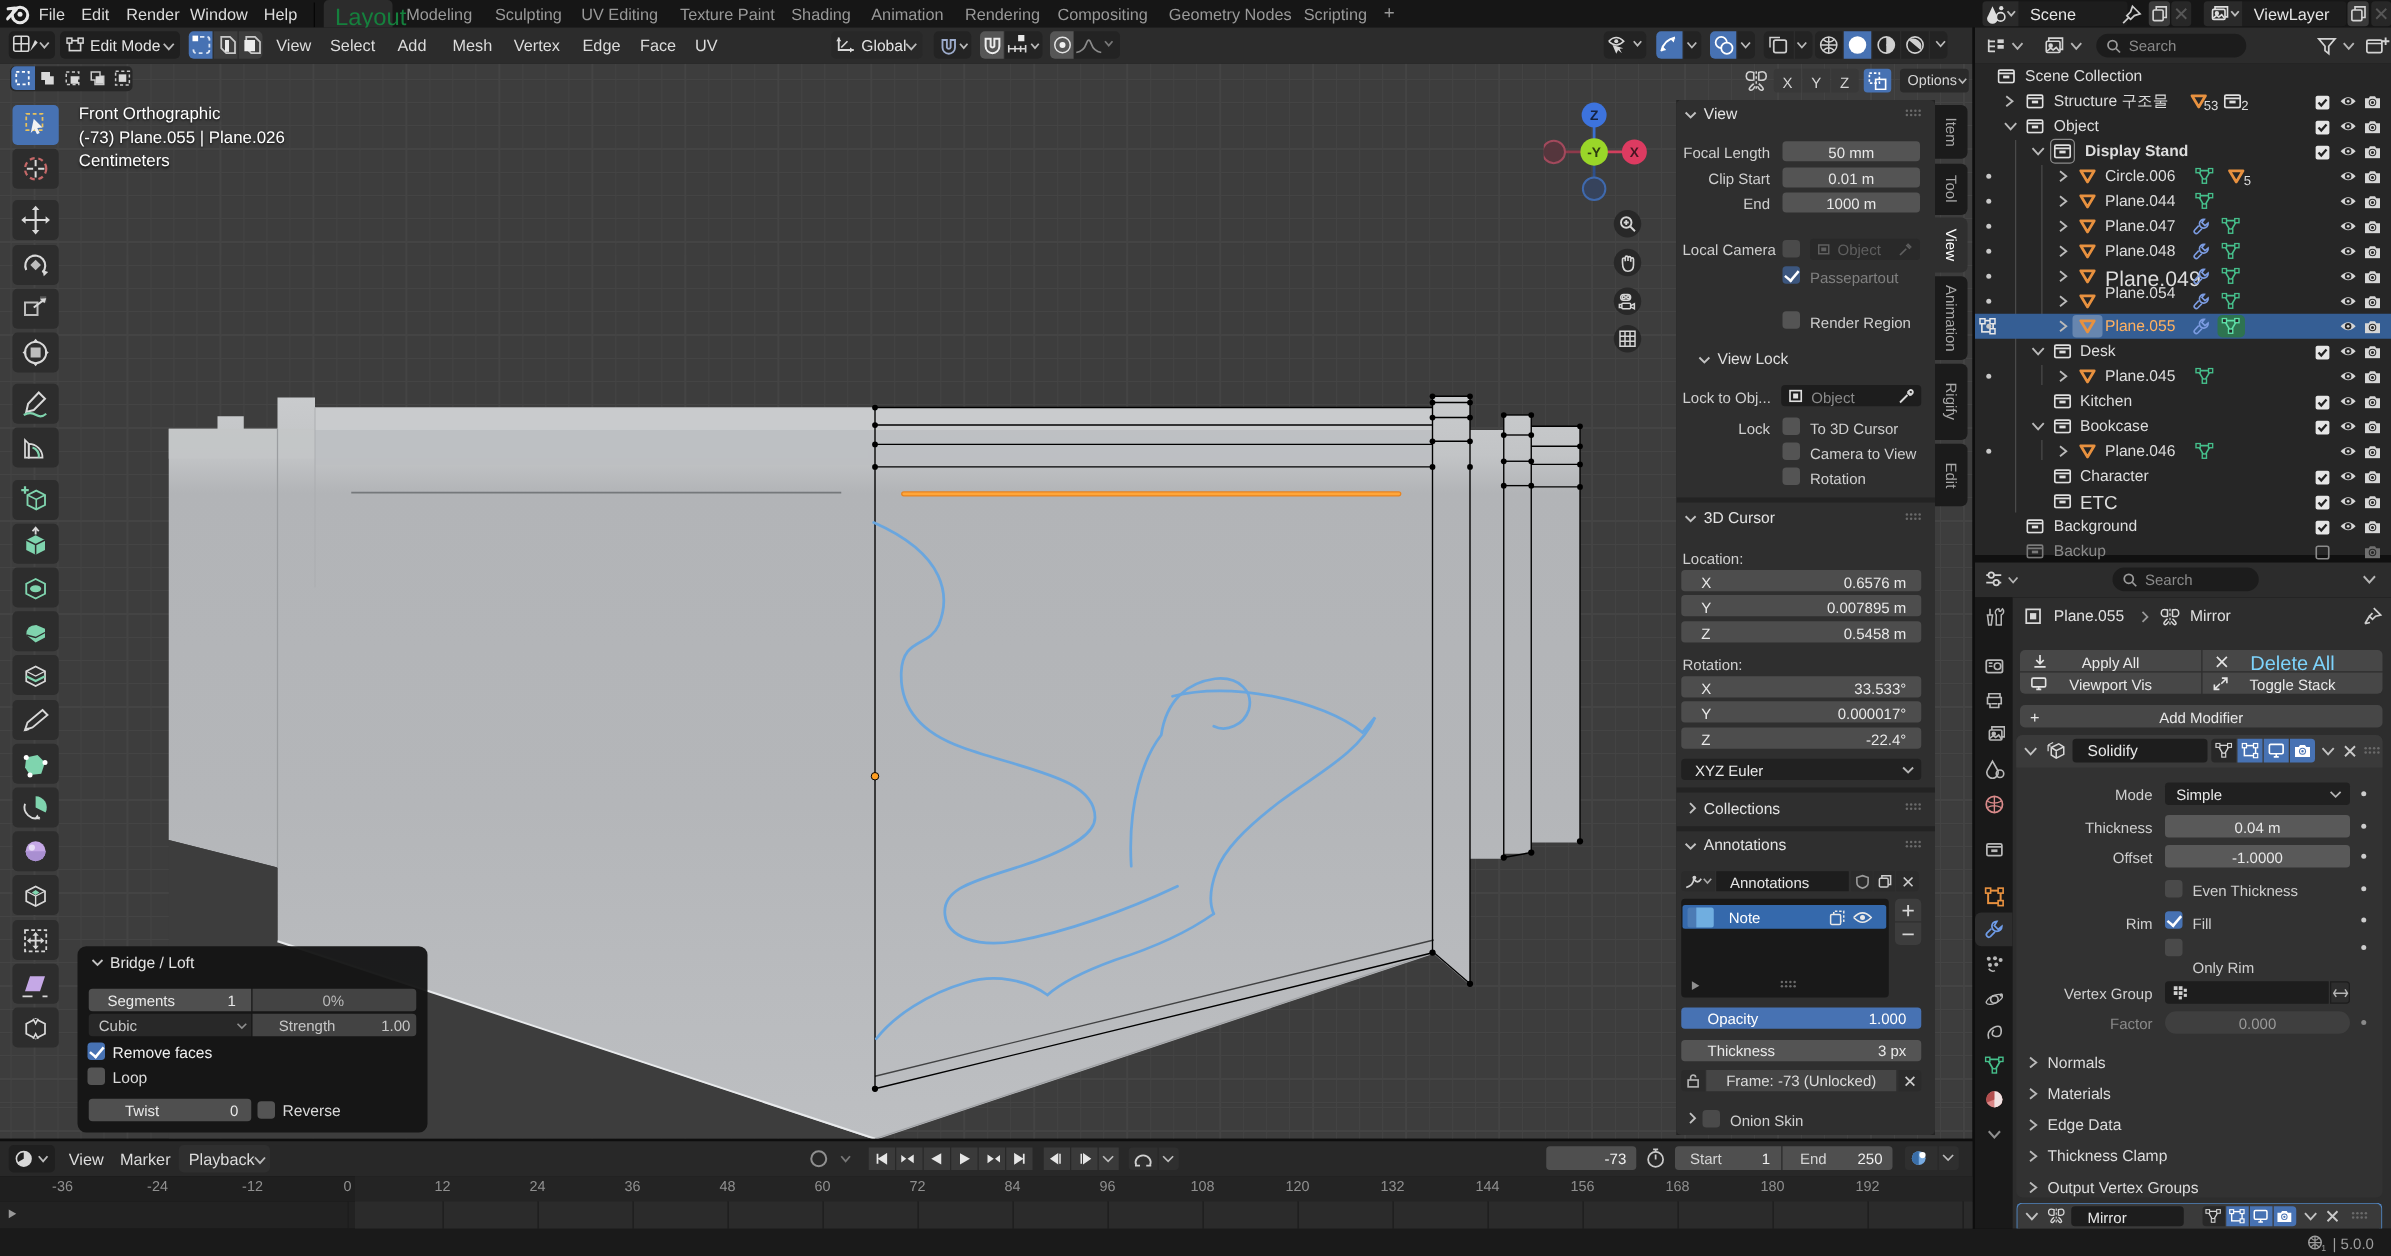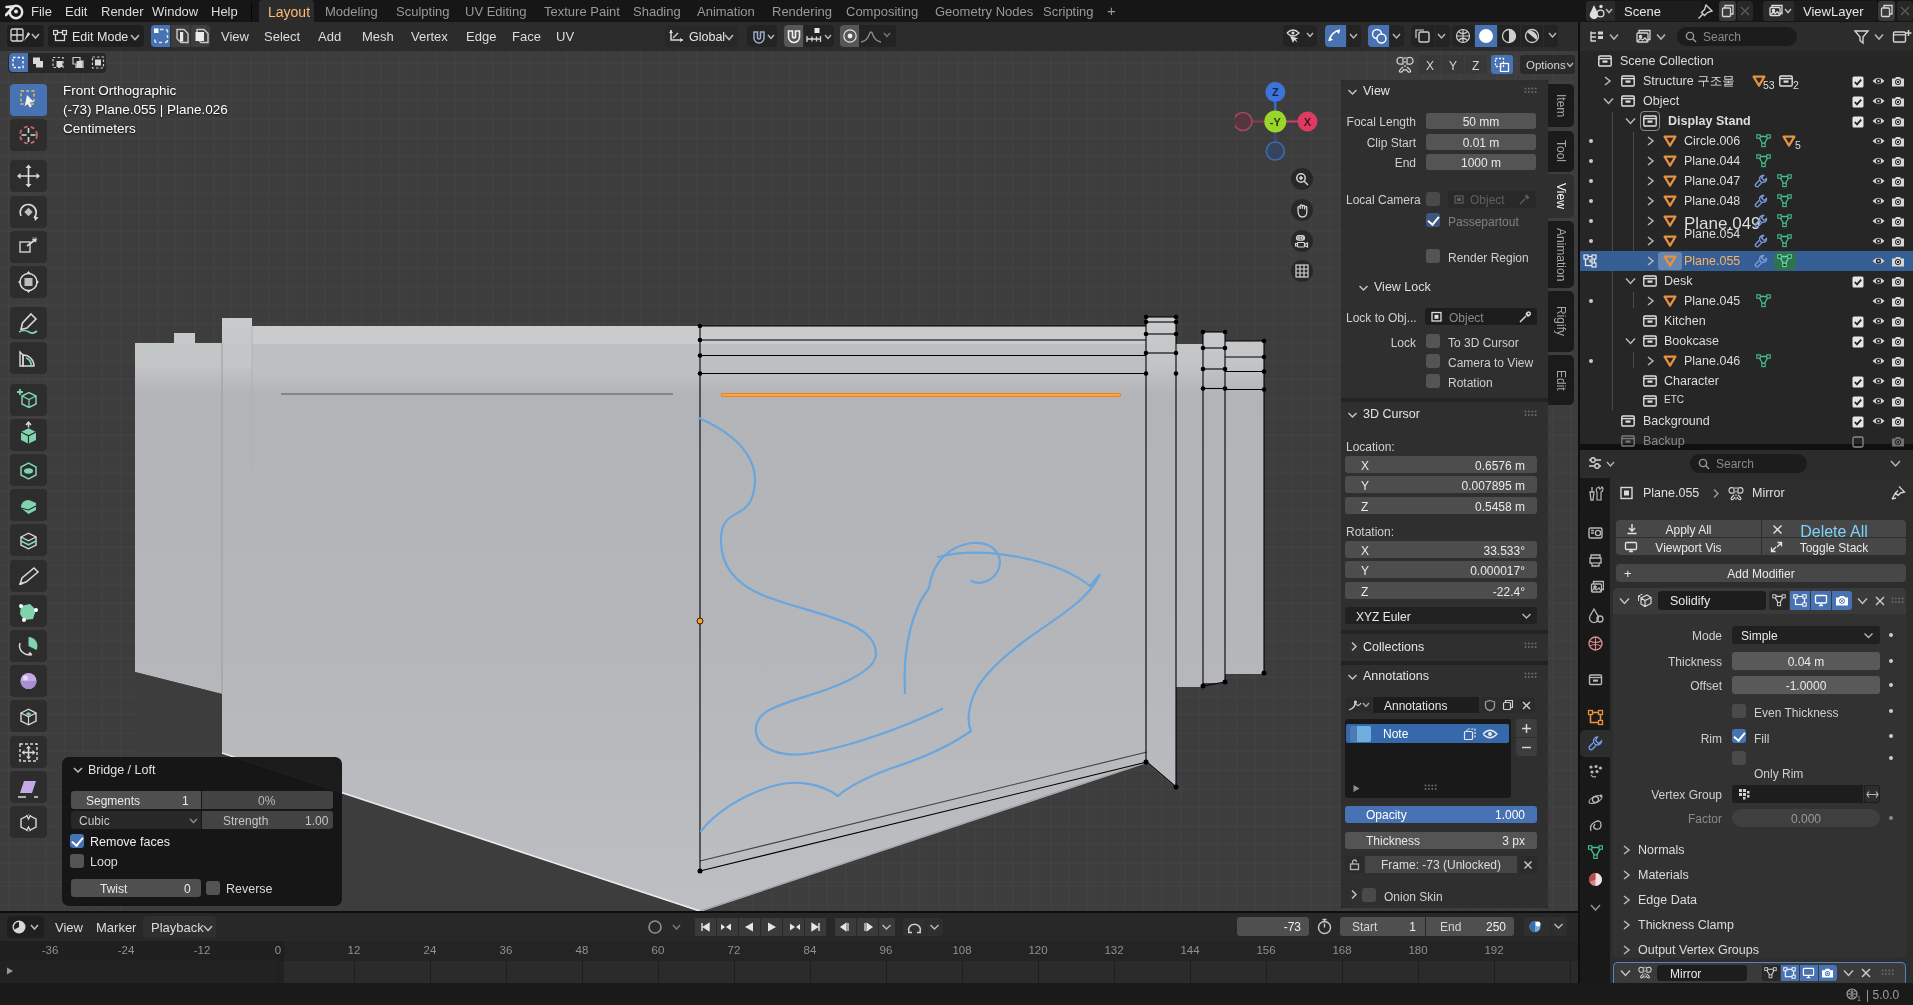--- a/index.html
+++ b/index.html
@@ -30,21 +30,21 @@
     <circle cx="11" cy="9.4" r="2" fill="#e8e8e8"></circle>
     <path d="M1,13 L8,5.5 M1.5,5 L7,4.5" stroke="#e8e8e8" stroke-width="2.6" stroke-linecap="round"></path>
   </svg>
   <div class="txt menu" style="left:31px;top:5px;">File</div>
   <div class="txt menu" style="left:65px;top:5px;">Edit</div>
   <div class="txt menu" style="left:101px;top:5px;">Render</div>
   <div class="txt menu" style="left:152px;top:5px;">Window</div>
   <div class="txt menu" style="left:211px;top:5px;">Help</div>
   <div class="abs" style="left:251px;top:2px;width:1px;height:20px;background:#060606;"></div>
   <div class="abs" style="left:259px;top:0;width:55px;height:22px;background:#2c2c2c;border-radius:4px 4px 0 0;"></div>
-  <div class="txt" style="left:268px;top:5px;font-size:14px;color:#fdba74;">Layout</div>
+  <div class="txt" style="left:268px;top:5px;font-size:19px;color:#15803d;">Layout</div>
   <div class="txt tab" style="left:325px;top:5px;">Modeling</div>
   <div class="txt tab" style="left:396px;top:5px;">Sculpting</div>
   <div class="txt tab" style="left:465px;top:5px;">UV Editing</div>
   <div class="txt tab" style="left:544px;top:5px;">Texture Paint</div>
   <div class="txt tab" style="left:633px;top:5px;">Shading</div>
   <div class="txt tab" style="left:697px;top:5px;">Animation</div>
   <div class="txt tab" style="left:772px;top:5px;">Rendering</div>
   <div class="txt tab" style="left:846px;top:5px;">Compositing</div>
   <div class="txt tab" style="left:935px;top:5px;">Geometry Nodes</div>
   <div class="txt tab" style="left:1043px;top:5px;">Scripting</div>
@@ -1266,21 +1266,21 @@
 <svg class="abs" style="left:1890.5px;top:375px" width="14" height="12" viewBox="0 0 14 12">
       <path d="M1,3.5 h3 l1,-1.5 h4 l1,1.5 h3 v8 h-12 z" fill="#d6d6d6"></path>
       <circle cx="7" cy="7" r="3" fill="#262626"></circle>
       <circle cx="7" cy="7" r="1.7" fill="none" stroke="#d6d6d6" stroke-width="1"></circle>
     </svg>
 <svg class="abs" style="left:1643px;top:395px" width="14" height="12" viewBox="0 0 14 12">
       <rect x="0.8" y="1" width="12.4" height="10" rx="1.2" fill="none" stroke="#e0e0e0" stroke-width="1.4"></rect>
       <path d="M0.8,3.6 h12.4" stroke="#e0e0e0" stroke-width="1.4"></path>
       <rect x="4.5" y="5.5" width="5" height="2.2" fill="#e0e0e0"></rect>
     </svg>
-<div class="txt" style="left:1664px;top:395px;font-size:10px;color:#dddddd;">ETC</div>
+<div class="txt" style="left:1664px;top:395px;font-size:15px;color:#dddddd;">ETC</div>
 <svg class="abs" style="left:1852px;top:395.5px" width="12" height="12" viewBox="0 0 12 12">
       <rect x="0.5" y="0.5" width="11" height="11" rx="1.5" fill="#e6e6e6"></rect>
       <path d="M2.8,6 l2.2,2.4 4.2,-4.8" stroke="#222" stroke-width="1.8" fill="none"></path>
     </svg>
 <svg class="abs" style="left:1871.5px;top:396px" width="13" height="10" viewBox="0 0 13 10">
       <path d="M0.5,5 Q6.5,-1.5 12.5,5 Q6.5,11.5 0.5,5" fill="#d6d6d6"></path>
       <circle cx="6.5" cy="5" r="2.6" fill="#262626"></circle>
       <circle cx="6.5" cy="5" r="1.1" fill="#d6d6d6"></circle>
     </svg>
 <svg class="abs" style="left:1890.5px;top:395px" width="14" height="12" viewBox="0 0 14 12">

